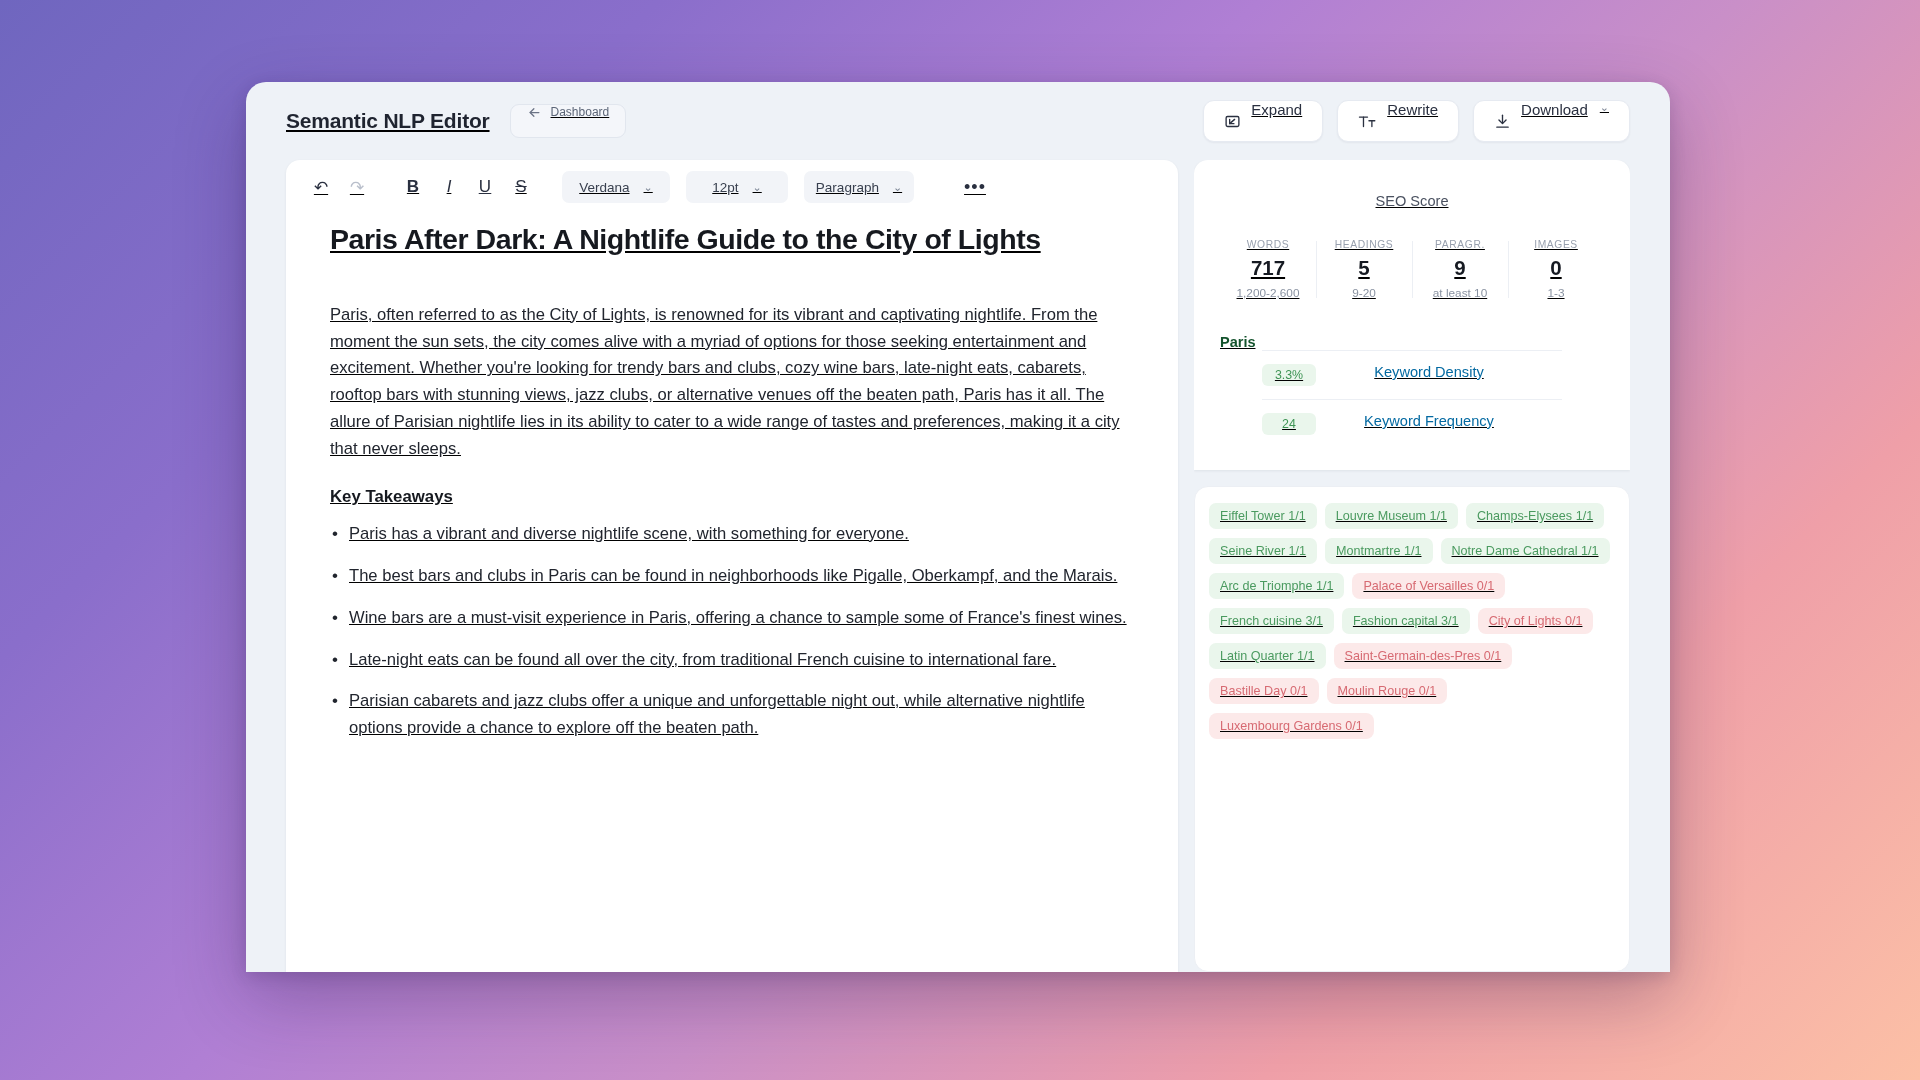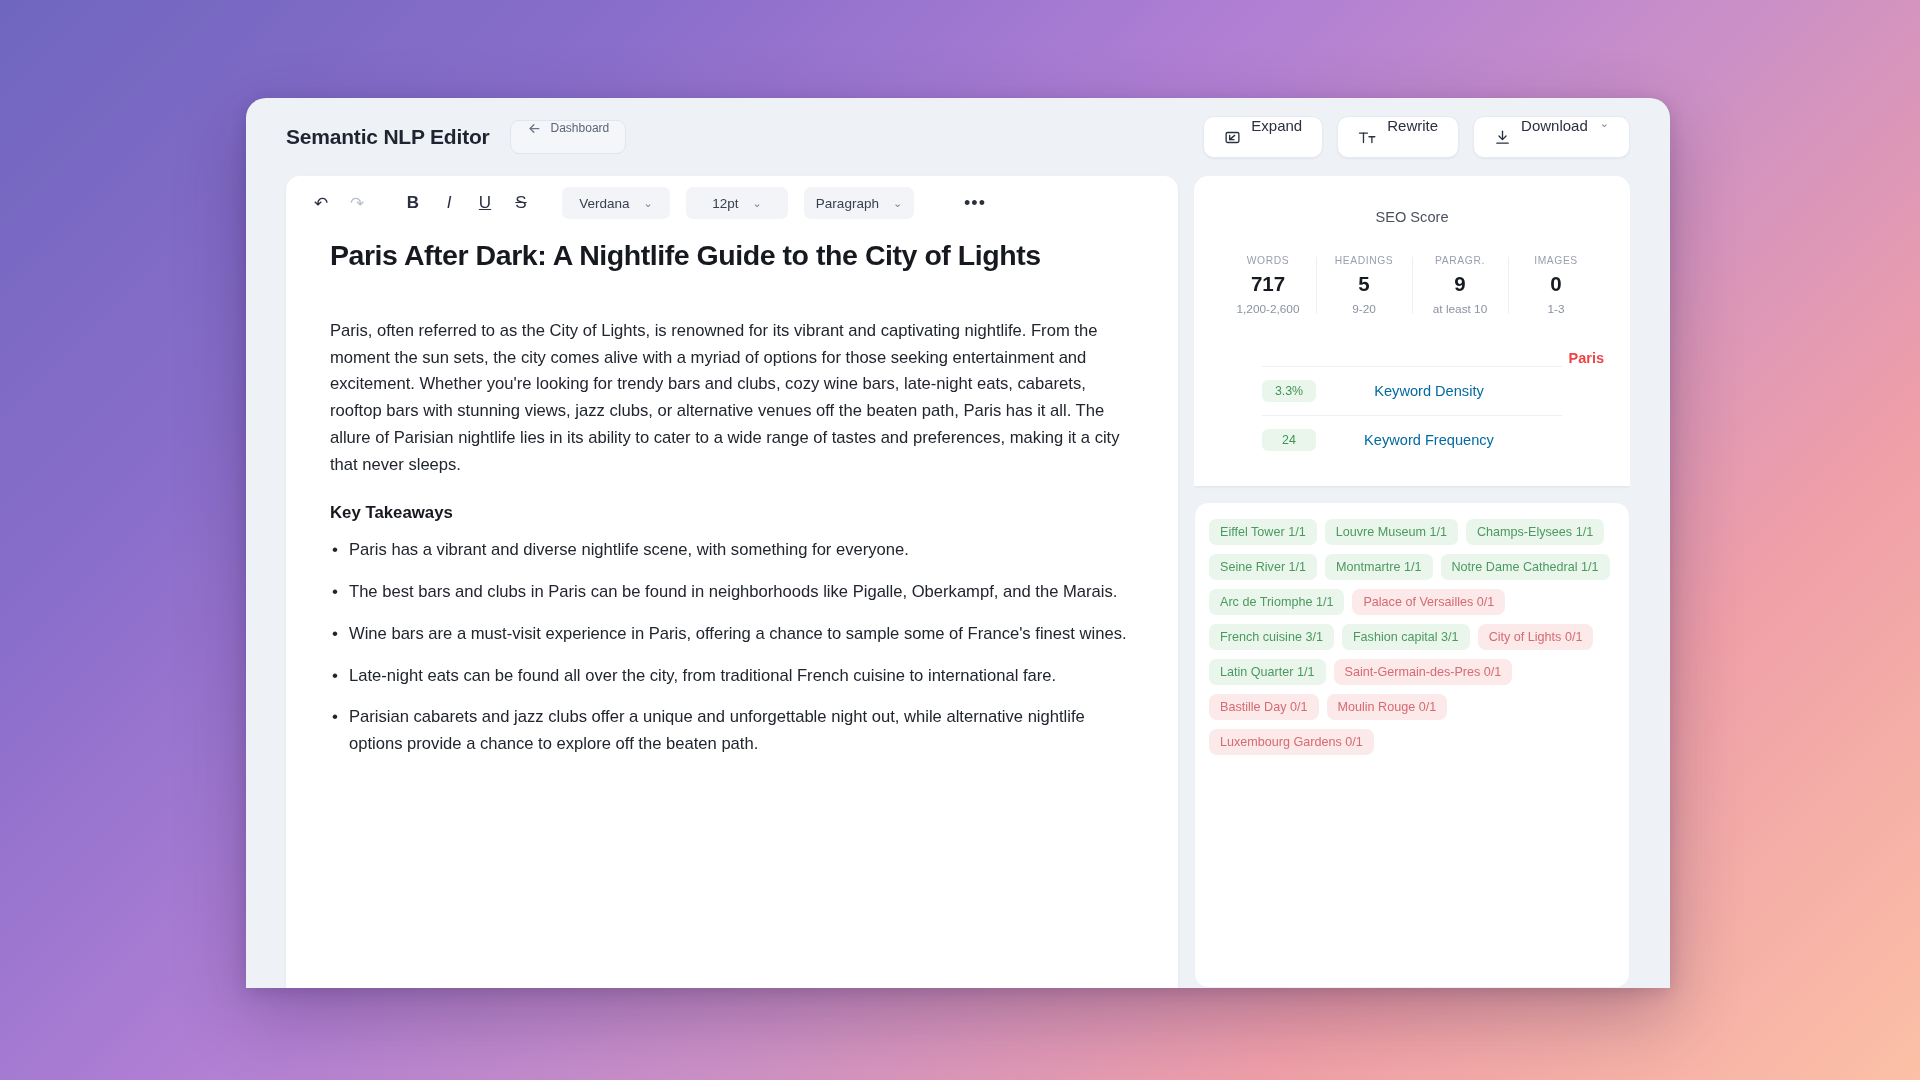--- a/index.html
+++ b/index.html
@@ -17,27 +17,28 @@
         #b07fd4 42%,
         #c98fc8 58%,
         #ef9fa8 78%,
         #fcc0a6 100%);
     position: relative;
   }
   
   #app-window {
     position: absolute;
     left: 246px;
-    top: 98px;
+    top: 82px;
     width: 1424px;
     height: 890px;
     background: #eef2f7;
     border-radius: 20px 20px 0 0;
     box-shadow: 0 26px 70px rgba(40,20,70,.30), 0 4px 16px rgba(40,20,70,.16);
     overflow: hidden;
+    text-decoration: underline;
   }
   
   #topbar {
     height: 78px;
     display: flex;
     align-items: center;
     padding: 0 40px 0 40px;
   }
   #app-title {
     font-size: 21px;
@@ -256,29 +257,28 @@
     font-weight: 700;
     color: #161a22;
     margin-bottom: 6px;
   }
   .stat-range {
     font-size: 11.8px;
     color: #8a93a2;
   }
   
   #kw-title {
-    text-align: right;
+    text-align: left;
     font-size: 14.5px;
     font-weight: 700;
-    color: #ef4444;
+    color: #14532d;
     margin-top: 34px;
   }
   .kw-row {
     display: flex;
-    align-items: center;
     border-top: 1px solid #eceff4;
     padding: 13px 0;
     margin: 0 42px;
   }
   .kw-row:first-of-type { margin-top: 14px; }
   .kw-badge {
     min-width: 54px;
     text-align: center;
     font-size: 12.4px;
     color: #3f9455;

